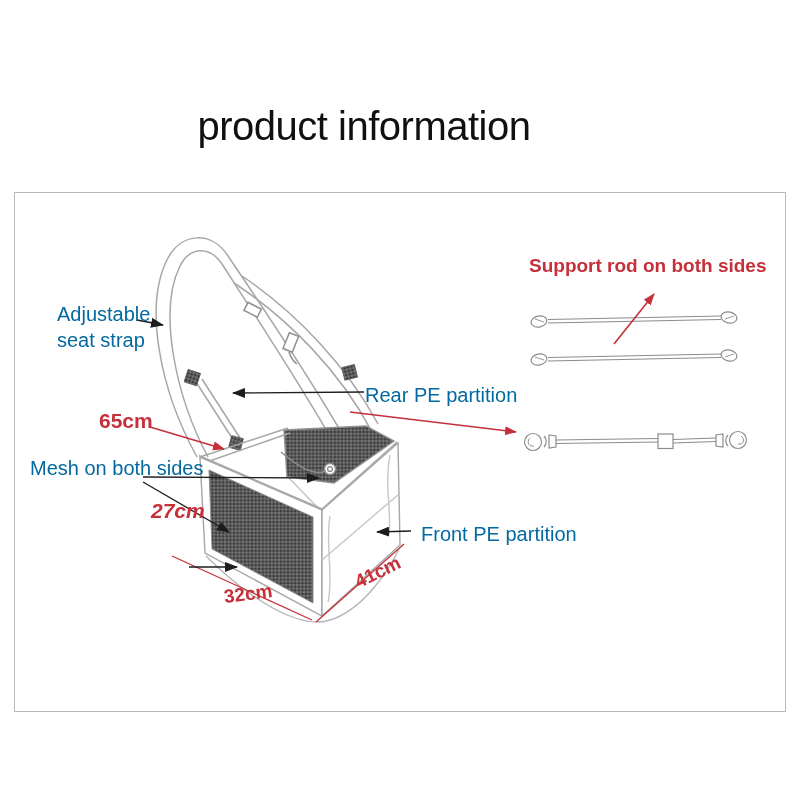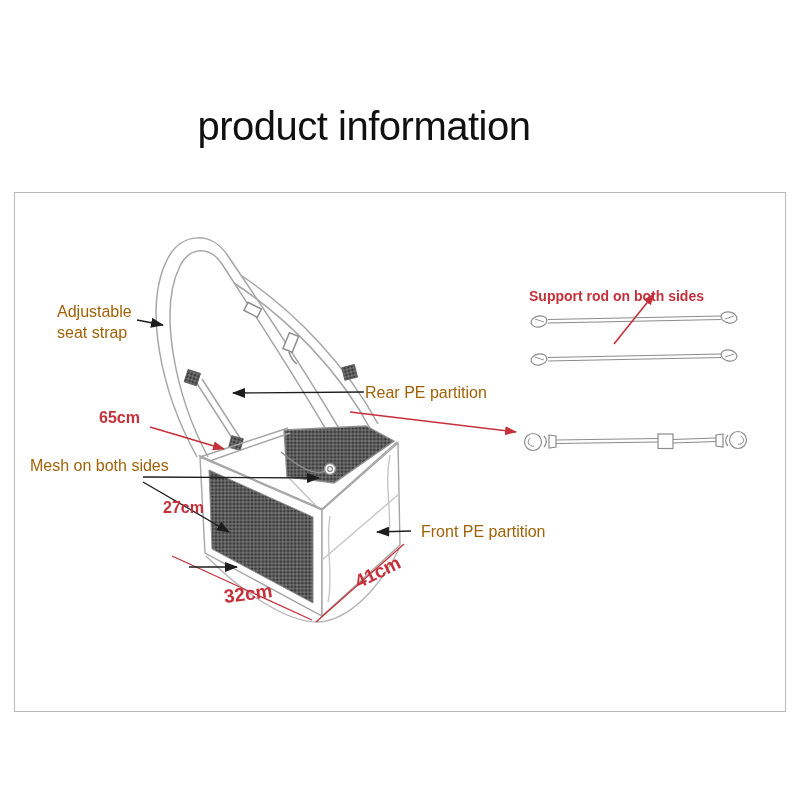--- a/index.html
+++ b/index.html
@@ -3,23 +3,23 @@
 <meta charset="utf-8">
 <style>
   html,body{margin:0;padding:0;background:#ffffff;}
   .stage{position:relative;width:800px;height:800px;background:#fff;overflow:hidden;
          font-family:"Liberation Sans",sans-serif;}
   .page-title{position:absolute;top:104px;left:0;width:728px;text-align:center;
               font-size:40px;letter-spacing:-0.5px;color:#101010;font-weight:400;}
   .panel{position:absolute;left:14px;top:192px;width:770px;height:518px;
          border:1px solid #b9b9b9;background:#fff;}
   .art{position:absolute;left:0;top:0;width:800px;height:800px;}
-  .lbl{position:absolute;color:#a16207;font-size:16px;line-height:1.32;}
-  .dim{position:absolute;color:#c5303a;font-size:16px;font-weight:700;white-space:nowrap;}
-  .red-note{position:absolute;color:#c5303a;font-size:14px;font-weight:700;white-space:nowrap;margin-top:33px;}
+  .lbl{position:absolute;color:#0369a1;font-size:20px;line-height:1.32;}
+  .dim{position:absolute;color:#c5303a;font-size:21px;font-weight:700;white-space:nowrap;}
+  .red-note{position:absolute;color:#c5303a;font-size:19px;font-weight:700;white-space:nowrap;}
   .rot32{transform:rotate(-7deg);transform-origin:left center;font-size:19px;}
   .rot41{transform:rotate(-26deg);transform-origin:left center;font-size:19px;}
 </style>
 </head>
 <body>
 
 <div class="stage">
 
   <div class="page-title">product information</div>
 
@@ -142,19 +142,19 @@
 
   <div class="lbl" style="left:365px;top:382px;">Rear PE partition</div>
 
 
   <div class="lbl" style="left:413px;top:521px;margin-left:8px;">Front PE partition</div>
 
   <div class="red-note" style="left:529px;top:255px;">Support rod on both sides</div>
 
   <div class="dim" style="left:99px;top:409px;">65cm</div>
 
-  <div class="dim" style="left:163px;top:499px;">27cm</div>
+  <div class="dim" style="left:151px;top:499px;font-style:italic;">27cm</div>
 
   <div class="dim rot32" style="left:224px;top:586px;">32cm</div>
 
   <div class="dim rot41" style="left:356px;top:572px;">41cm</div>
 
 </div>
 
 </body></html>

